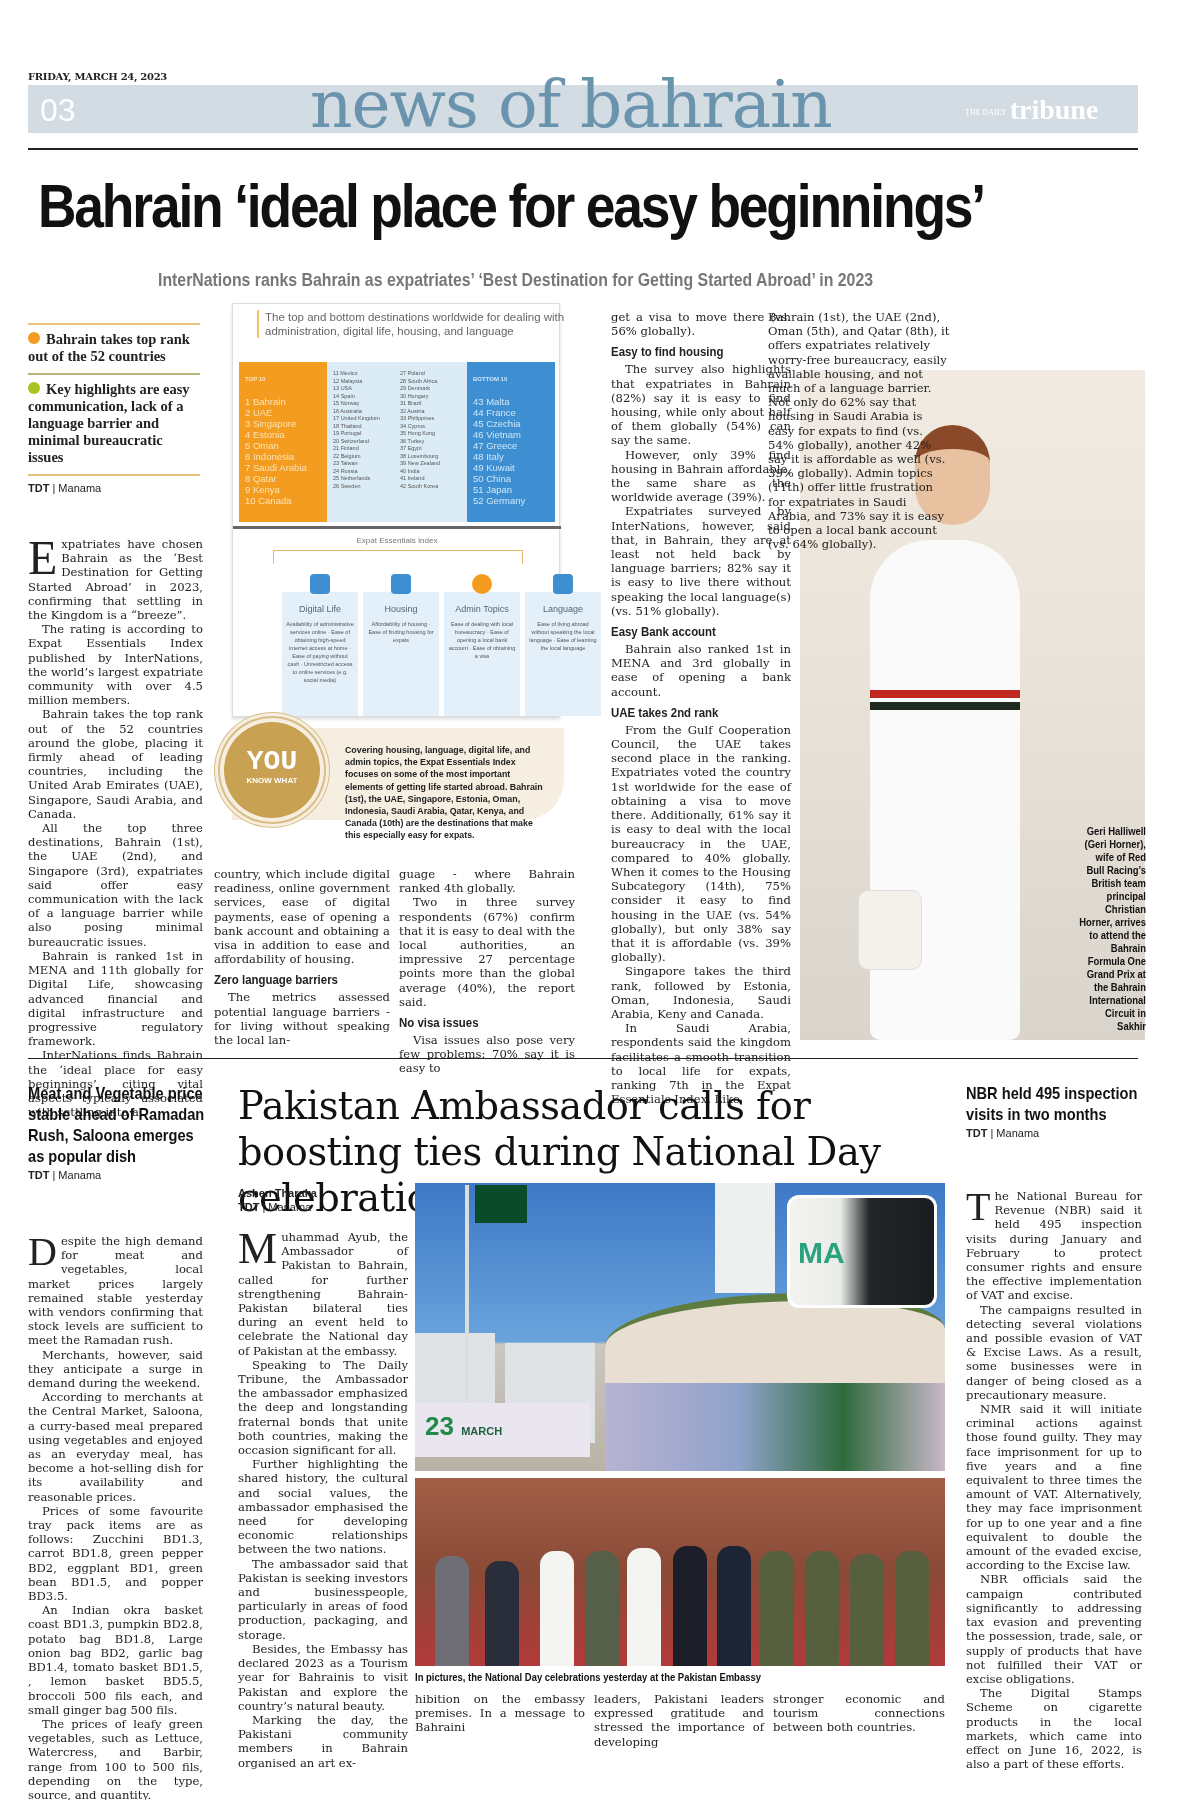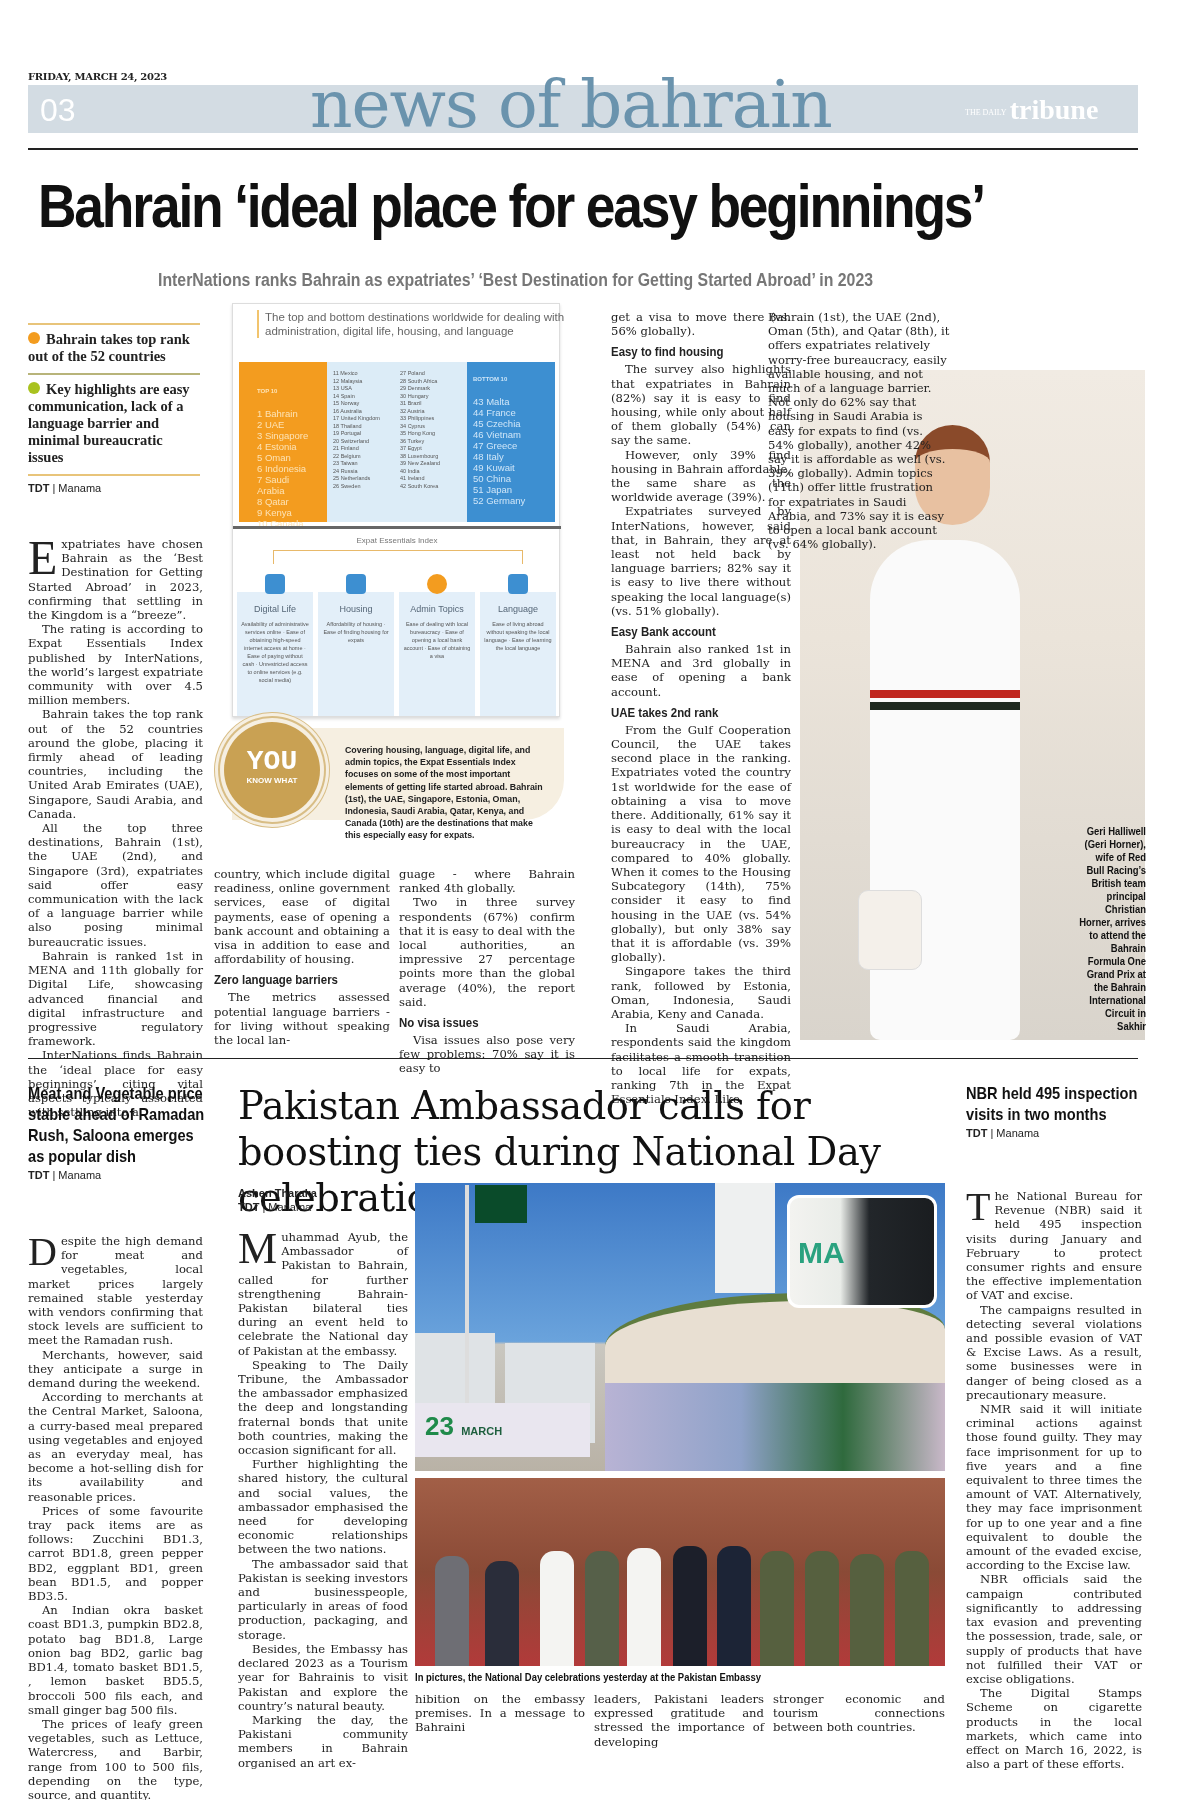--- a/index.html
+++ b/index.html
@@ -30,29 +30,29 @@
   .hl .item { border-top: 2px solid #e8c47a; padding: 6px 0 8px; font-size: 14.5px; font-weight: bold; line-height: 17px; font-family: "Liberation Serif", serif; }
   .hl .item.second { border-top-color: #b8b47a; }
   .dot { display: inline-block; width: 12px; height: 12px; border-radius: 50%; margin-right: 6px; vertical-align: 0px; }
   .hl .end { border-top: 2px solid #e8c47a; }
   .byline { font-family: "Liberation Sans", sans-serif; font-size: 11px; }
   .byline b { font-weight: bold; }
 
   
   .info { left: 232px; top: 303px; width: 328px; height: 414px; border: 1px solid #ddd; background: #fff; box-shadow: 0 2px 3px rgba(0,0,0,.15); }
   .info-title { left: 12px; top: 6px; width: 310px; font-size: 11.5px; color: #666; font-family: "Liberation Sans", sans-serif; line-height: 14px; border-left: 2px solid #f2c46d; padding-left: 6px; margin-left: 12px; }
-  .top10 { left: 6px; top: 58px; width: 88px; height: 160px; background: #f39c1f; color: #fde3b5; font-size: 9.5px; font-family: "Liberation Sans", sans-serif; padding: 18px; }
+  .top10 { left: 6px; top: 58px; width: 88px; height: 160px; background: #f39c1f; color: #fde3b5; font-size: 9.5px; font-family: "Liberation Sans", sans-serif; padding: 6px; }
   .mid { left: 94px; top: 58px; width: 140px; height: 160px; background: #dcecf7; font-size: 5.5px; color: #555; font-family: "Liberation Sans", sans-serif; padding: 8px 6px; display: flex; gap: 6px; }
   .mid div { flex: 1; line-height: 7.5px; }
   .bot10 { left: 234px; top: 58px; width: 88px; height: 160px; background: #3d8fd1; color: #cfe6f8; font-size: 9.5px; font-family: "Liberation Sans", sans-serif; padding: 6px; }
   .top10 .lbl, .bot10 .lbl { font-size: 6px; font-weight: bold; margin: 8px 0 14px; }
   .top10 .r, .bot10 .r { line-height: 11px; }
   .idx-title { left: 0; top: 232px; width: 328px; text-align: center; font-size: 8px; color: #777; font-family: "Liberation Sans", sans-serif; }
   .tree { left: 40px; top: 246px; width: 250px; height: 14px; border: 1px solid #e8b96a; border-bottom: none; }
-  .cat { top: 288px; width: 76px; height: 124px; background: #e3eff9; font-family: "Liberation Sans", sans-serif; text-align: center; color: #555; padding: 4px; }
+  .cat { top: 288px; width: 76px; height: 124px; background: #e3eff9; font-family: "Liberation Sans", sans-serif; text-align: center; color: #555; padding: 4px; margin-left: 45px; }
   .cat .ct { font-size: 9px; color: #567; margin: 8px 0 6px; }
   .cat .cd { font-size: 5.5px; line-height: 8px; }
   .cat .ic { position: absolute; top: -18px; left: 28px; width: 20px; height: 20px; border-radius: 4px; background: #3d8fd1; }
 
   
   .ykw { left: 232px; top: 728px; width: 332px; height: 92px; background: #f6efe1; border-radius: 0 0 40px 0; }
   .ykw-circle { left: 224px; top: 722px; width: 96px; height: 96px; border-radius: 50%; background: #c9a153; box-shadow: 0 0 0 4px #f6efe1, 0 0 0 6px #d8bd85, 0 0 0 9px #f6efe1, 0 0 0 10px #d8bd85; text-align: center; color: #fff; font-family: "Liberation Sans", sans-serif; }
   .ykw-circle .big { font-size: 28px; font-weight: bold; margin-top: 26px; line-height: 28px; font-family: Liberation Mono, monospace; }
   .ykw-circle .small { font-size: 8px; font-weight: bold; }
   .ykw-text { left: 345px; top: 744px; width: 215px; font-size: 9.6px; line-height: 12.2px; font-weight: bold; font-family: "Liberation Sans", sans-serif; transform: scaleX(0.92); transform-origin: left; }
@@ -316,14 +316,14 @@
 
 <div class="abs" style="left:966px; top:1083px; width:180px;">
   <div class="h2" style="font-size:17px; line-height:21px; width:200px;">NBR held 495 inspection visits in two months</div>
   <div class="byline" style="margin-top:2px"><b>TDT</b> <span>| Manama</span></div>
 </div>
 <div class="abs col" style="left:966px; top:1189px; width:176px;">
   <p class="first"><span class="dropcap" style="font-size:40px;line-height:32px">T</span><span>he National Bureau for Revenue (NBR) said it held 495 inspection visits during January and February to protect consumer rights and ensure the effective implementation of VAT and excise.</span></p>
   <p>The campaigns resulted in detecting several violations and possible evasion of VAT &amp; Excise Laws. As a result, some businesses were in danger of being closed as a precautionary measure.</p>
   <p>NMR said it will initiate criminal actions against those found guilty. They may face imprisonment for up to five years and a fine equivalent to three times the amount of VAT. Alternatively, they may face imprisonment for up to one year and a fine equivalent to double the amount of the evaded excise, according to the Excise law.</p>
   <p>NBR officials said the campaign contributed significantly to addressing tax evasion and preventing the possession, trade, sale, or supply of products that have not fulfilled their VAT or excise obligations.</p>
-  <p>The Digital Stamps Scheme on cigarette products in the local markets, which came into effect on March 16, 2022, is also a part of these efforts.</p>
+  <p>The Digital Stamps Scheme on cigarette products in the local markets, which came into effect on June 16, 2022, is also a part of these efforts.</p>
 </div>
 
 </body></html>

